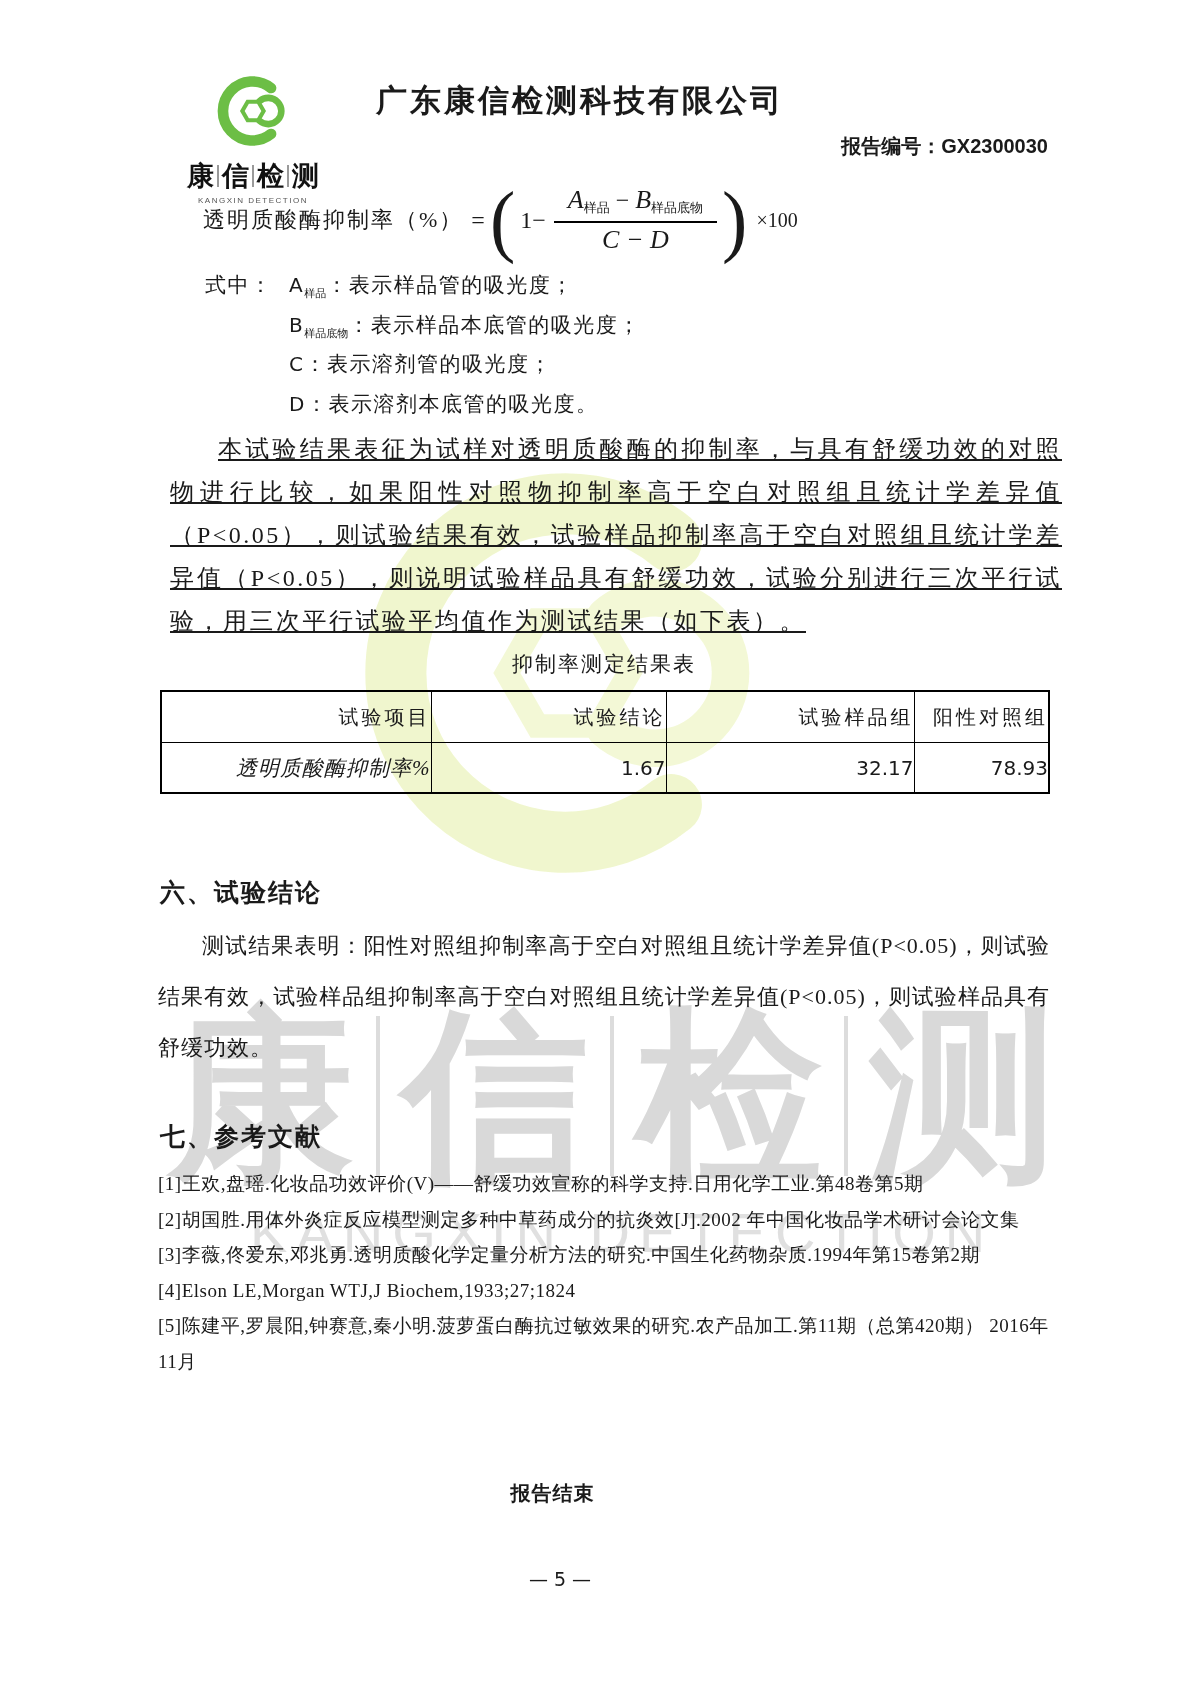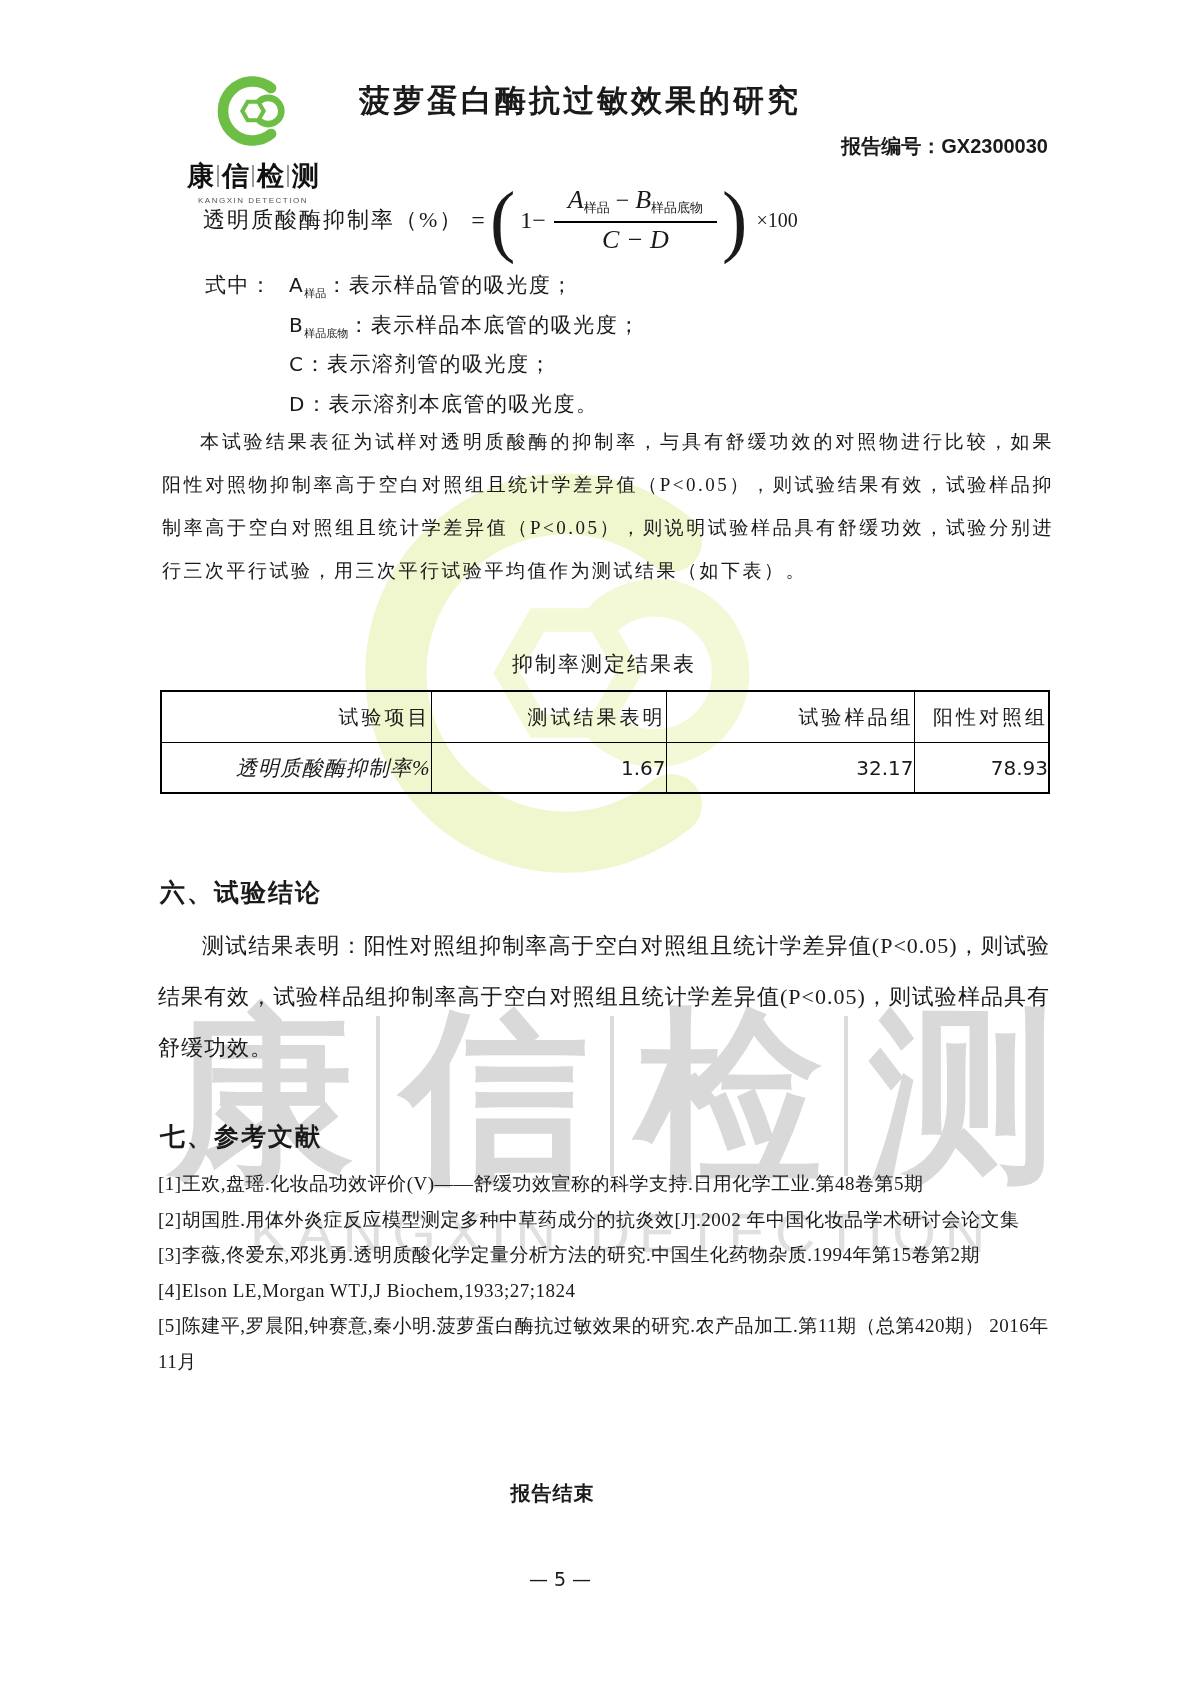--- a/index.html
+++ b/index.html
@@ -57,22 +57,22 @@
   .f-times{font-size:20px;font-family:"Liberation Serif",serif;margin-left:8px;}
   
   .defs{position:absolute;left:205px;top:266px;z-index:1;font-size:21px;letter-spacing:1.5px;}
   .def-row{position:relative;padding-left:84px;height:39.5px;line-height:39.5px;white-space:nowrap;}
   .def-prefix{position:absolute;left:0;top:0;}
   .def-sym{font-family:"DejaVu Sans",sans-serif;font-size:20px;}
   .def-row sub{font-size:11px;letter-spacing:0;}
   
   .para1{
     position:absolute;left:158px;top:416px;width:892px;z-index:1;
-    font-size:19px;line-height:43px;letter-spacing:2.5px;
-    text-indent:2em;text-align:justify;margin:4px;
+    font-size:24px;line-height:43px;letter-spacing:2.5px;
+    text-indent:2em;text-align:justify;margin:12px;text-decoration:underline;
   }
   .tbl-title{position:absolute;left:160px;top:650px;width:888px;z-index:1;text-align:center;font-size:21px;letter-spacing:2px;}
   
   .result-table{
     position:absolute;left:160px;top:690px;z-index:1;width:888px;
     border-collapse:collapse;table-layout:fixed;background:transparent;
   }
   .result-table th,.result-table td{
     border:1.5px solid #000;text-align:right;vertical-align:middle;padding:0;
   }
@@ -136,21 +136,21 @@
         <span class="sep"></span>
         <span>信</span>
         <span class="sep"></span>
         <span>检</span>
         <span class="sep"></span>
         <span>测</span>
     </div>
     <div class="logo-en">KANGXIN DETECTION</div>
   </div>
 
-  <h1 class="company">菠萝蛋白酶抗过敏效果的研究</h1>
+  <h1 class="company">广东康信检测科技有限公司</h1>
 
   <div class="report-no">
     <span>报告编号：</span><span>GX2300030</span>
   </div>
 
   <div class="formula">
     <span class="f-lhs">透明质酸酶抑制率（%）</span>
     <span class="f-eq">=</span>
     <span class="paren">(</span>
     <span class="f-one">1−</span>
@@ -187,21 +187,21 @@
   <table class="result-table">
     <colgroup>
         <col style="width:270px">
         <col style="width:235px">
         <col style="width:248px">
         <col style="width:135px">
       </colgroup>
     <tbody>
       <tr>
         <th>试验项目</th>
-        <th>测试结果表明</th>
+        <th>试验结论</th>
         <th>试验样品组</th>
         <th>阳性对照组</th>
       </tr>
       <tr>
         <td class="item-cell">透明质酸酶抑制率%</td>
         <td class="val-cell">1.67</td>
         <td class="val-cell">32.17</td>
         <td class="val-cell">78.93</td>
       </tr>
     </tbody>

